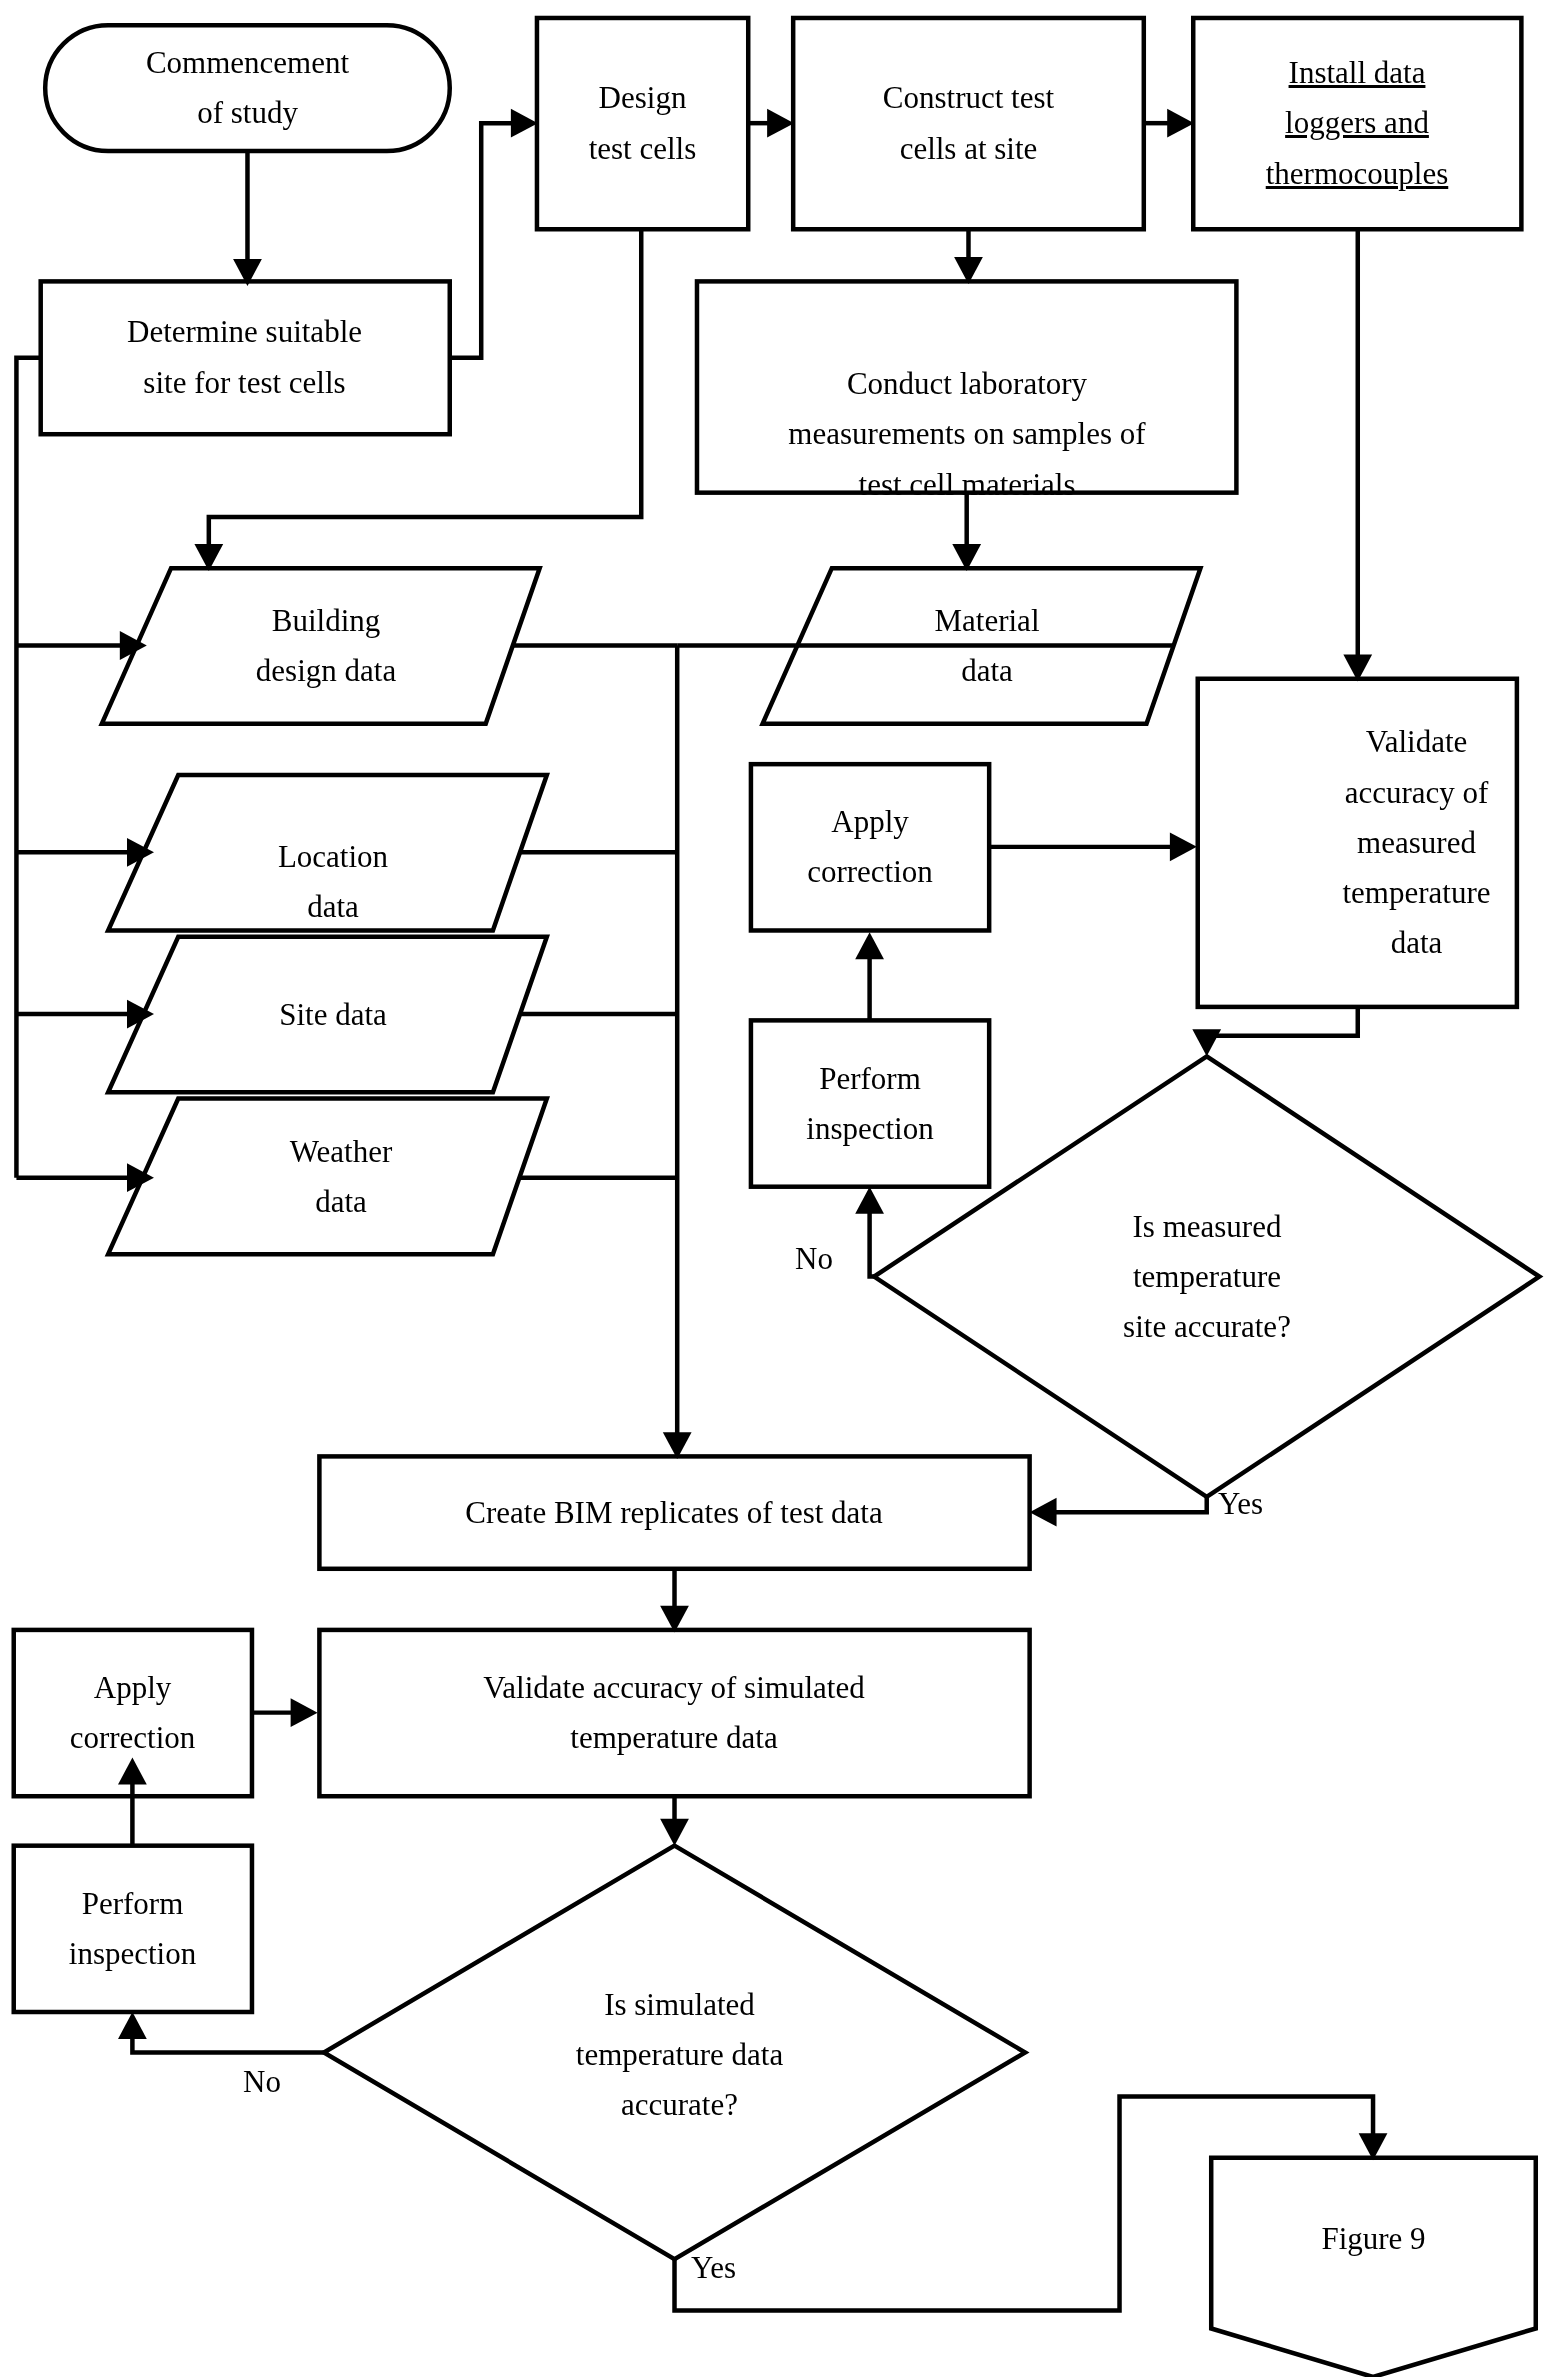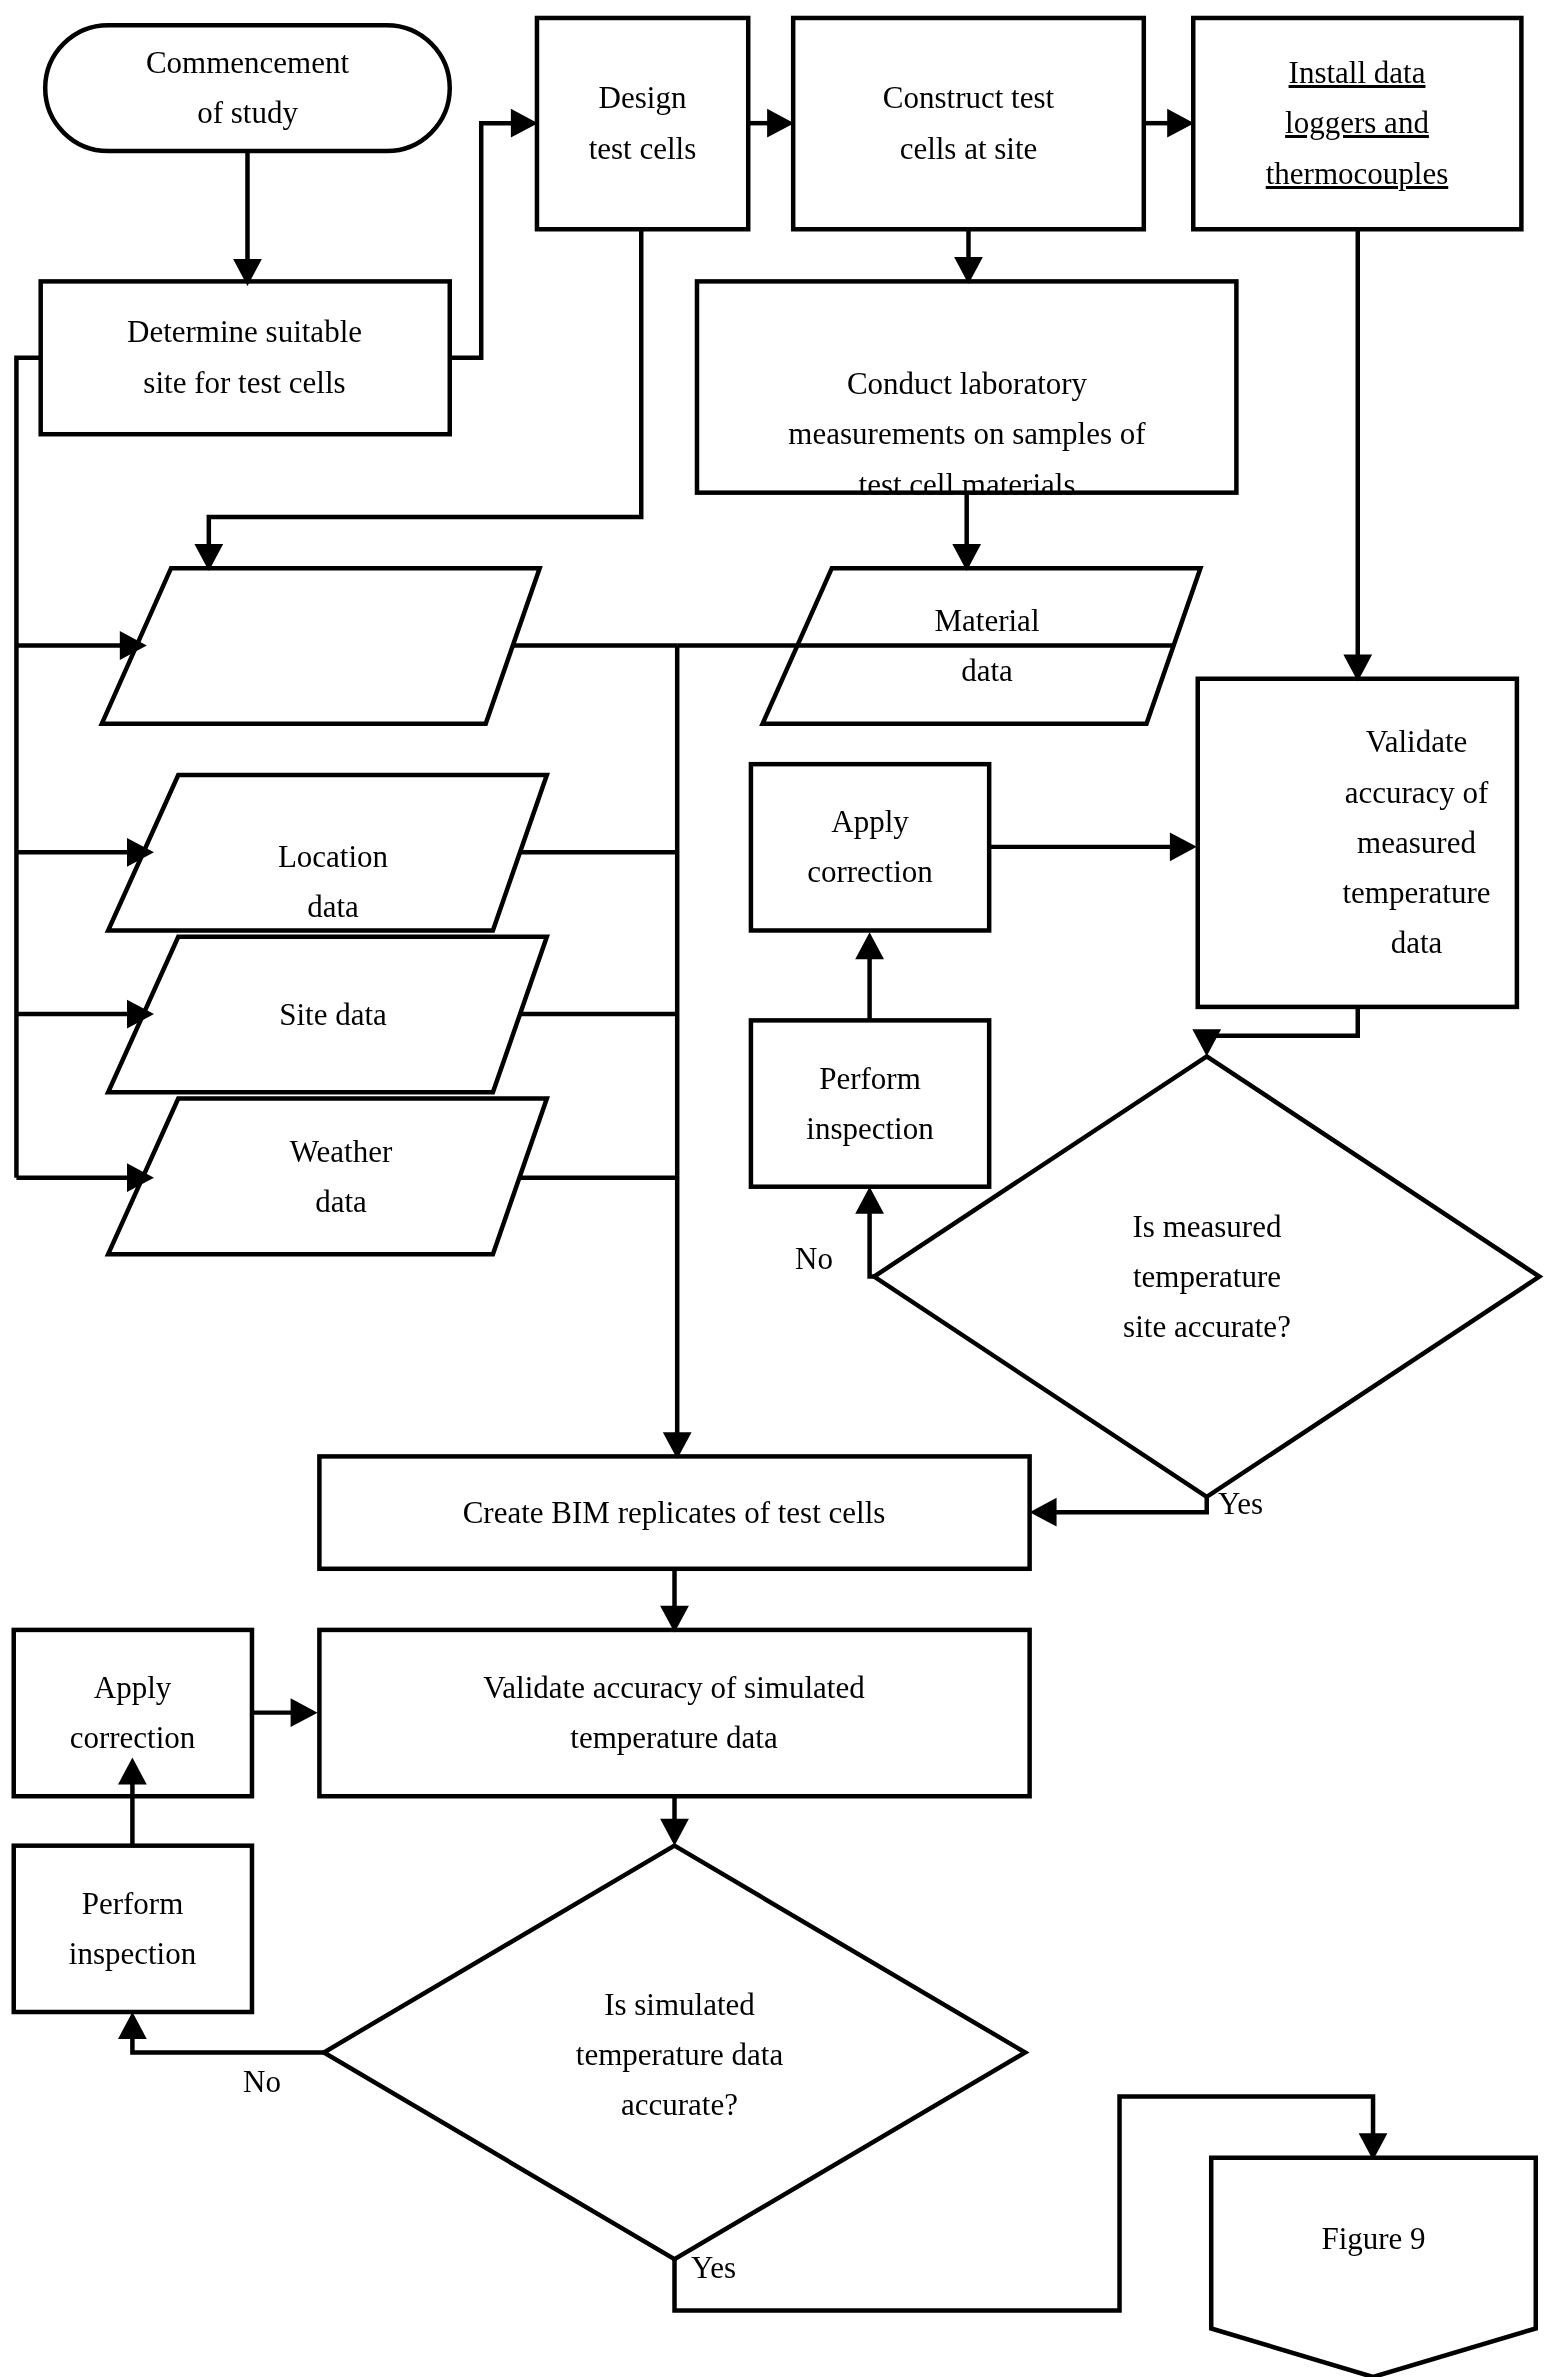--- a/index.html
+++ b/index.html
@@ -238,38 +238,39 @@
   <div class="node-label" style="left:40px; top:281px; width:409px; height:153px;"><span>Determine suitable</span><span>site for test cells</span></div>
 
   <div class="node-label" style="left:537px; top:18px; width:211px; height:211px;"><span>Design</span><span>test cells</span></div>
 
   <div class="node-label" style="left:793px; top:18px; width:351px; height:211px;"><span>Construct test</span><span>cells at site</span></div>
 
   <div class="node-label" style="left:1193px; top:18px; width:328px; height:211px;text-decoration:underline;"><span>Install data</span><span>loggers and</span><span>thermocouples</span></div>
 
   <div class="node-label" style="left:697px; top:281px; width:540px; height:211px;margin-top:48px;"><span>Conduct laboratory</span><span>measurements on samples of</span><span>test cell materials</span></div>
 
+  <div class="node-label" style="left:135px; top:568px; width:382px; height:156px;"><span>Building</span><span>design data</span></div>
 
   <div class="node-label" style="left:142px; top:804px; width:382px; height:156px;"><span>Location</span><span>data</span></div>
 
   <div class="node-label" style="left:142px; top:937px; width:382px; height:156px;"><span>Site data</span></div>
 
   <div class="node-label" style="left:150px; top:1099px; width:382px; height:156px;"><span>Weather</span><span>data</span></div>
 
   <div class="node-label" style="left:796px; top:568px; width:382px; height:156px;"><span>Material</span><span>data</span></div>
 
   <div class="node-label" style="left:1257px; top:679px; width:319px; height:328px;"><span>Validate</span><span>accuracy of</span><span>measured</span><span>temperature</span><span>data</span></div>
 
   <div class="node-label" style="left:751px; top:764px; width:238px; height:166px;"><span>Apply</span><span>correction</span></div>
 
   <div class="node-label" style="left:751px; top:1021px; width:238px; height:166px;"><span>Perform</span><span>inspection</span></div>
 
   <div class="node-label" style="left:1036px; top:1169px; width:342px; height:216px;"><span>Is measured</span><span>temperature</span><span>site accurate?</span></div>
 
-  <div class="node-label" style="left:319px; top:1457px; width:710px; height:112px;"><span>Create BIM replicates of test cells</span></div>
+  <div class="node-label" style="left:319px; top:1457px; width:710px; height:112px;"><span>Create BIM replicates of test data</span></div>
 
   <div class="node-label" style="left:319px; top:1630px; width:710px; height:166px;"><span>Validate accuracy of simulated</span><span>temperature data</span></div>
 
   <div class="node-label" style="left:13.5px; top:1630px; width:238px; height:166px;"><span>Apply</span><span>correction</span></div>
 
   <div class="node-label" style="left:13.5px; top:1846px; width:238px; height:166px;"><span>Perform</span><span>inspection</span></div>
 
   <div class="node-label" style="left:504px; top:1947px; width:351px; height:216px;"><span>Is simulated</span><span>temperature data</span><span>accurate?</span></div>
 
   <div class="node-label" style="left:1211px; top:2158px; width:325px; height:162px;"><span>Figure 9</span></div>

